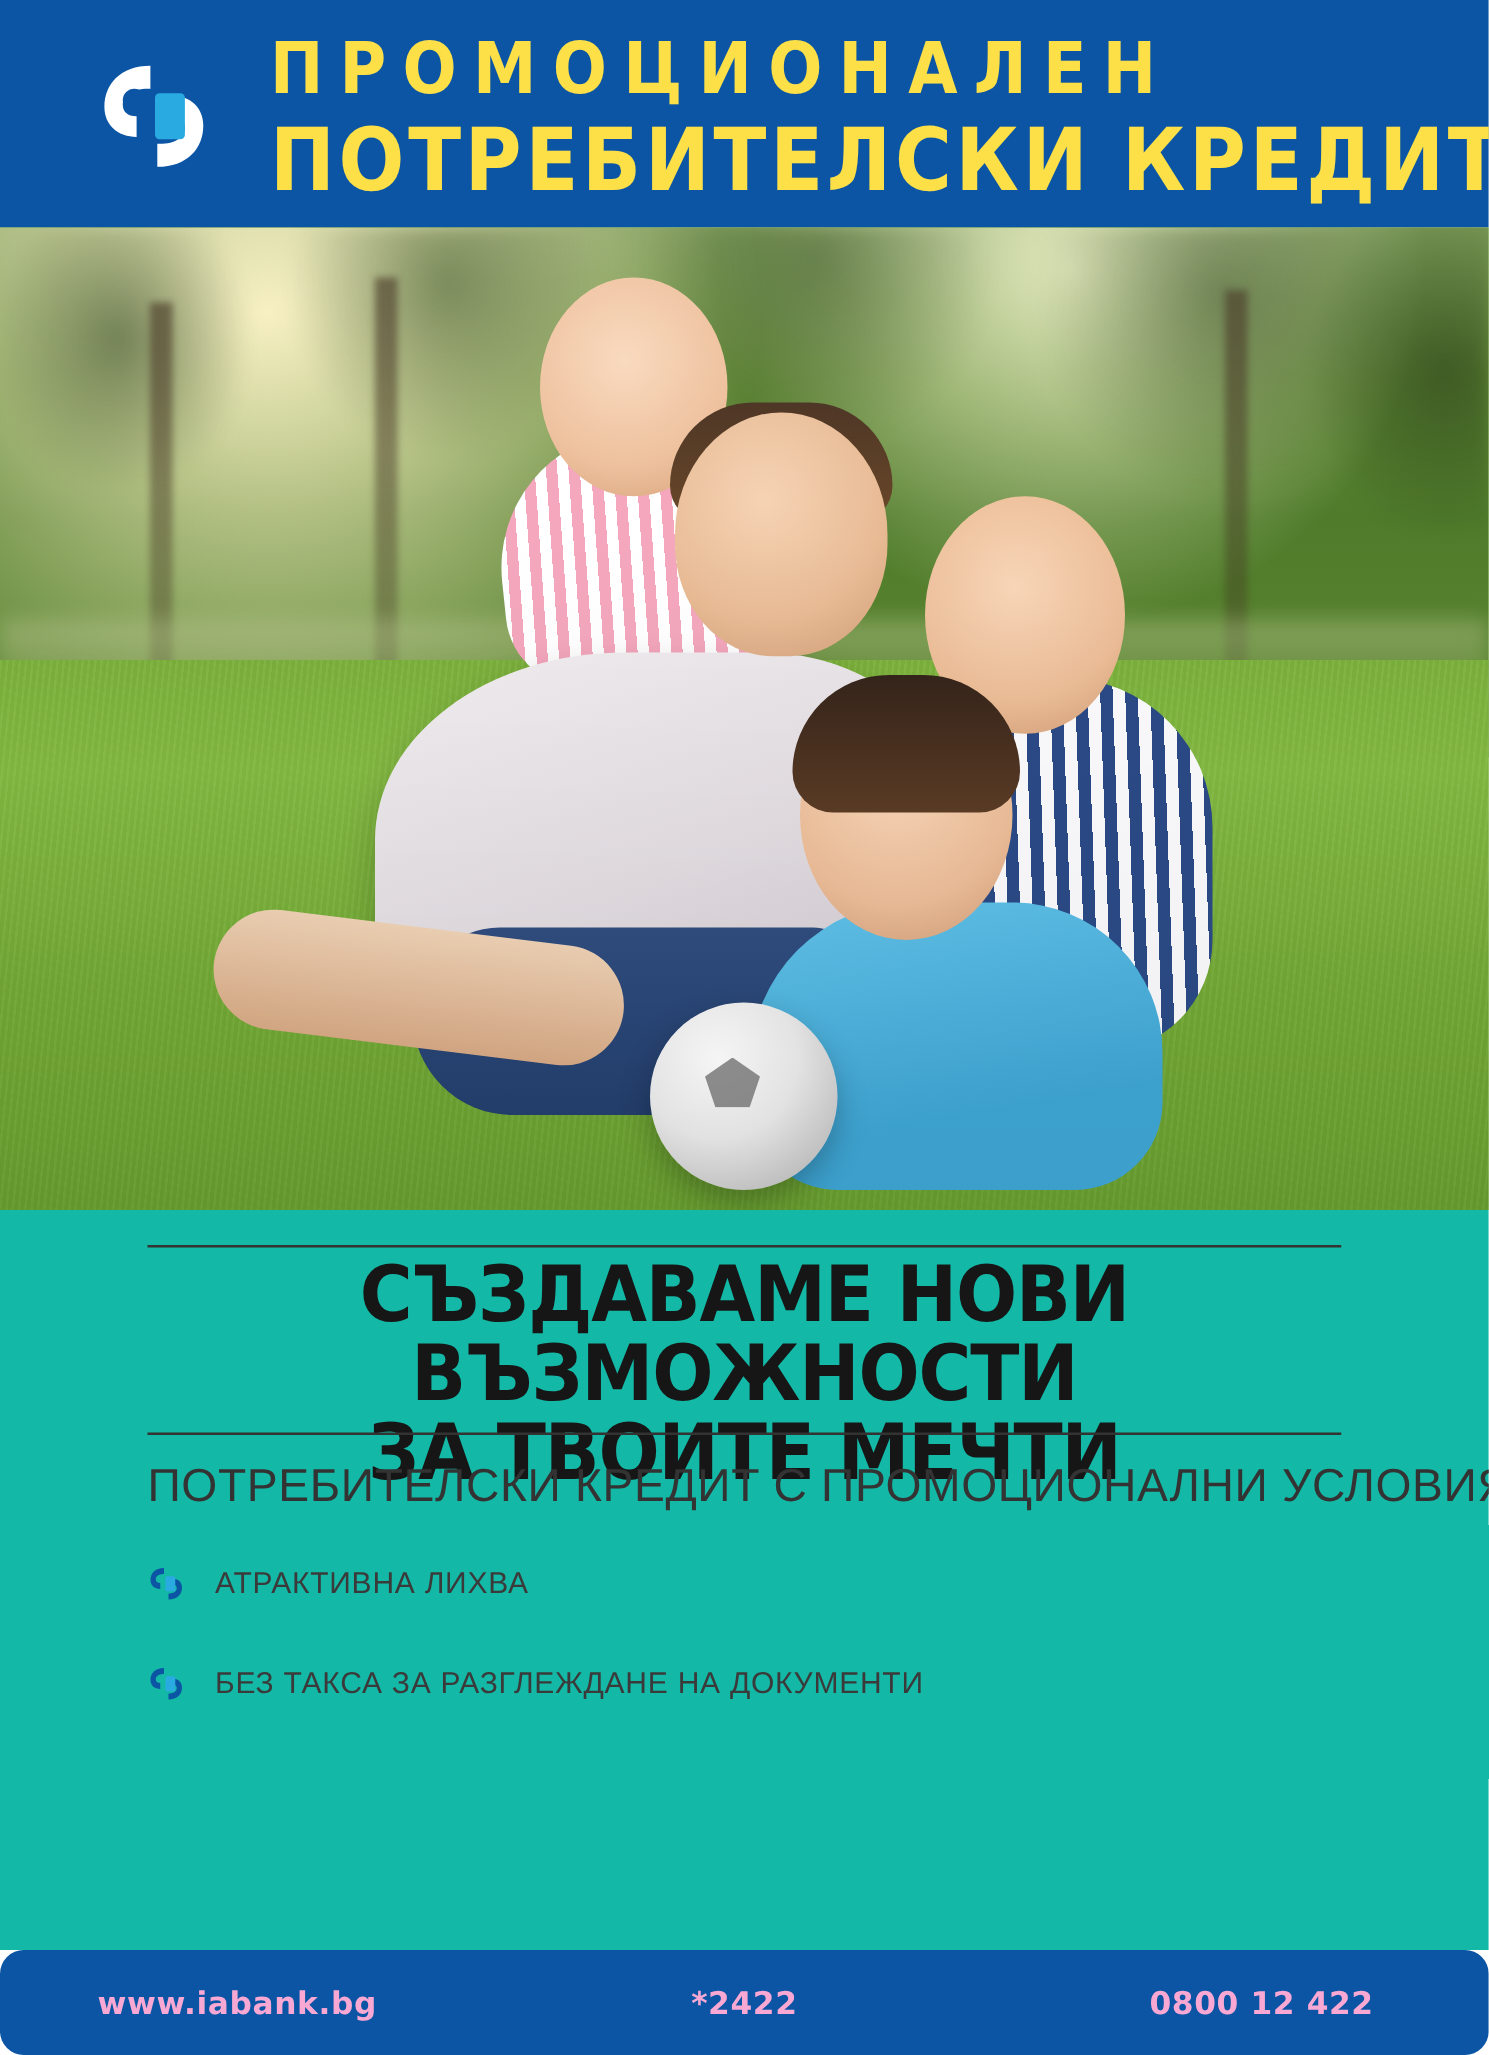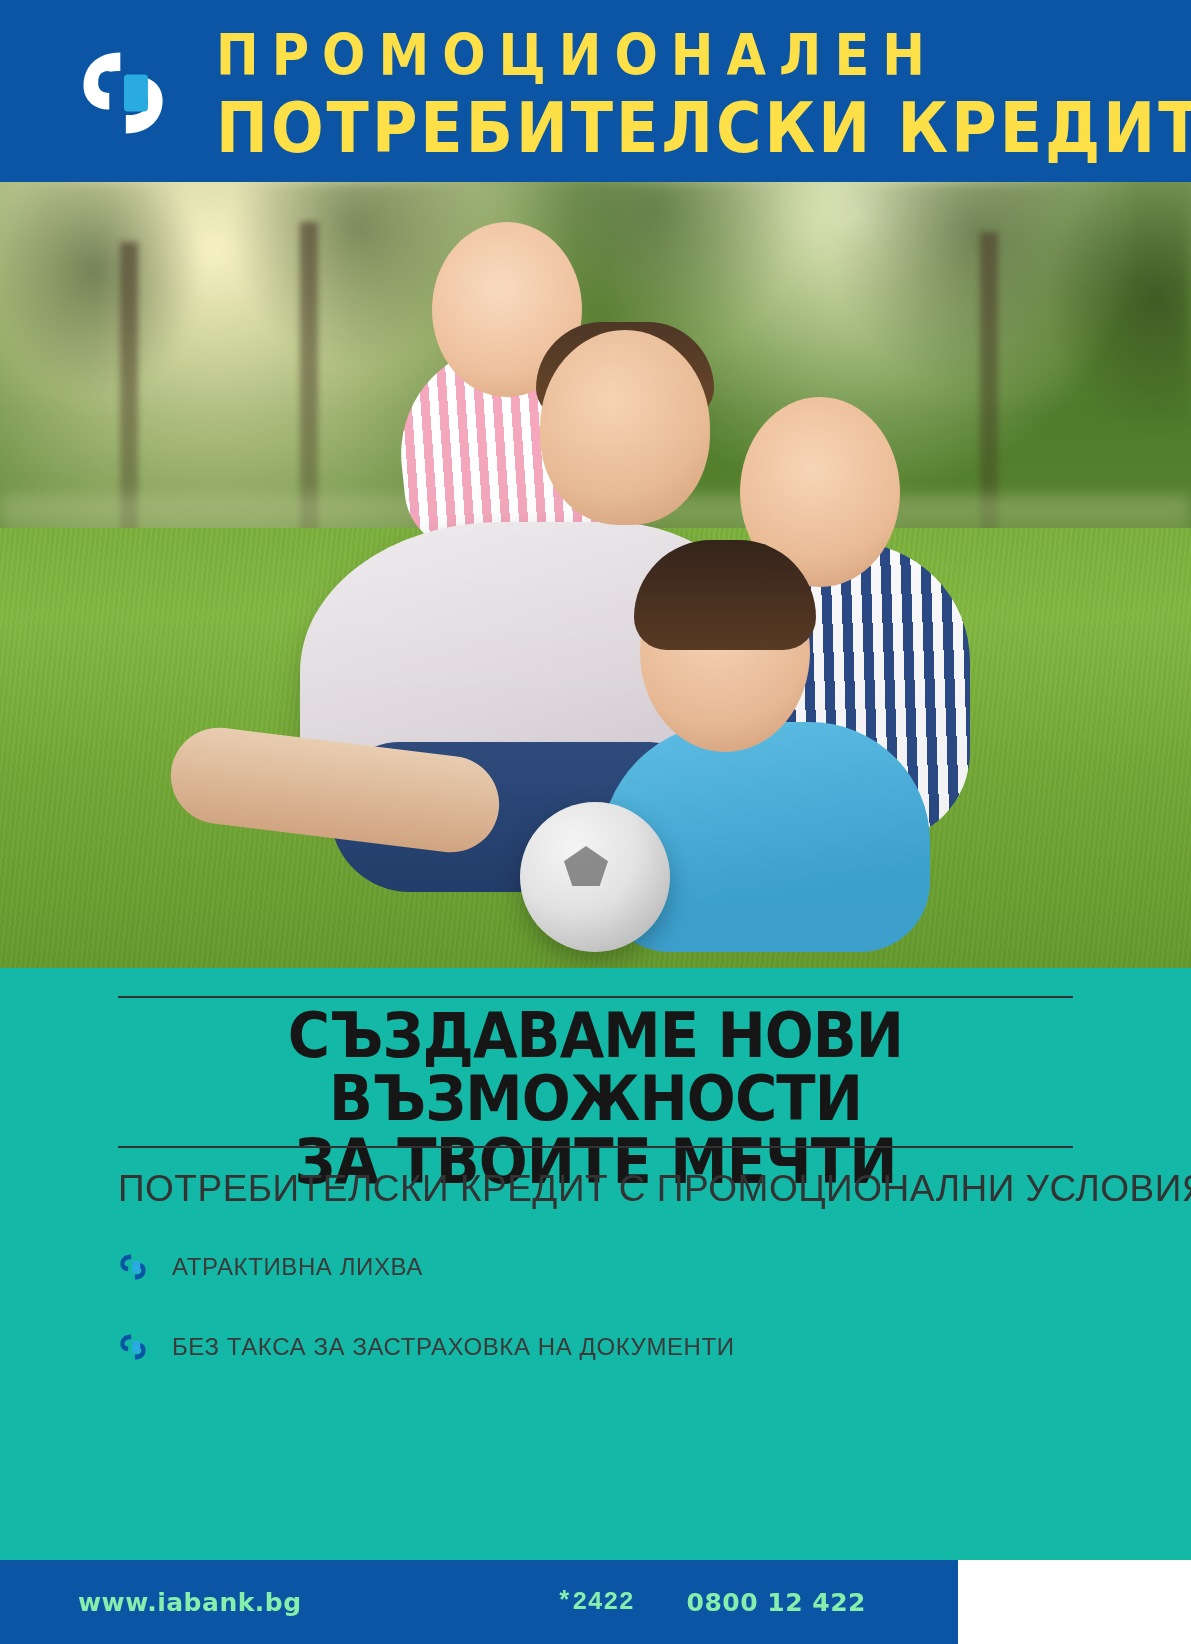--- a/index.html
+++ b/index.html
@@ -328,36 +328,37 @@
     color: #3a3a3a;
     letter-spacing: 0.6px;
     white-space: nowrap;
   }
 
   
   .footer {
     position: absolute;
     left: 0;
     top: 1560px;
-    width: 958px;
+    width: 1191px;
     height: 84px;
     background: #0b55a4;
-    color: #86efac;
+    color: #f9a8d4;
     display: flex;
     align-items: center;
+    border-radius: 19px;
   }
   .footer-cell {
     font-size: 25px;
     font-weight: bold;
     font-family: "DejaVu Sans", sans-serif;
     letter-spacing: 0.5px;
     white-space: nowrap;
   }
   .footer-left { position: absolute; left: 78px; }
-  .footer-center { position: absolute; left: 0; width: 1191px; text-align: center; font-family: Liberation Mono, monospace; }
+  .footer-center { position: absolute; left: 0; width: 1191px; text-align: center; }
   .footer-right { position: absolute; right: 92px; }
 </style>
 </head>
 <body>
 
 <div class="poster">
 
   <div class="header">
     <div class="logo-mark">
       <svg viewBox="0 0 100 100" width="92" height="92" aria-hidden="true">
@@ -430,21 +431,21 @@
       </div>
 
       <div class="bullet">
         <span class="bullet-icon">
           <svg viewBox="0 0 100 100" width="30" height="30" aria-hidden="true">
             <path d="M44 8 C20 8 8 22 8 40 C8 54 18 64 34 64 L34 48 C26 48 22 44 22 38 C22 30 30 24 44 24 Z" fill="#0b55a4"></path>
             <path d="M56 92 C80 92 92 78 92 60 C92 46 82 36 66 36 L66 52 C74 52 78 56 78 62 C78 70 70 76 56 76 Z" fill="#0b55a4"></path>
             <rect x="48" y="30" width="26" height="40" rx="4" fill="#29abe2"></rect>
           </svg>
         </span>
-        <span class="bullet-text">БЕЗ ТАКСА ЗА ЗАСТРАХОВКА НА ДОКУМЕНТИ</span>
+        <span class="bullet-text">БЕЗ ТАКСА ЗА РАЗГЛЕЖДАНЕ НА ДОКУМЕНТИ</span>
       </div>
 
 
     </div>
   </div>
 
   <div class="footer">
     <div class="footer-cell footer-left">www.iabank.bg</div>
     <div class="footer-cell footer-center">*2422</div>
     <div class="footer-cell footer-right">0800 12 422</div>

